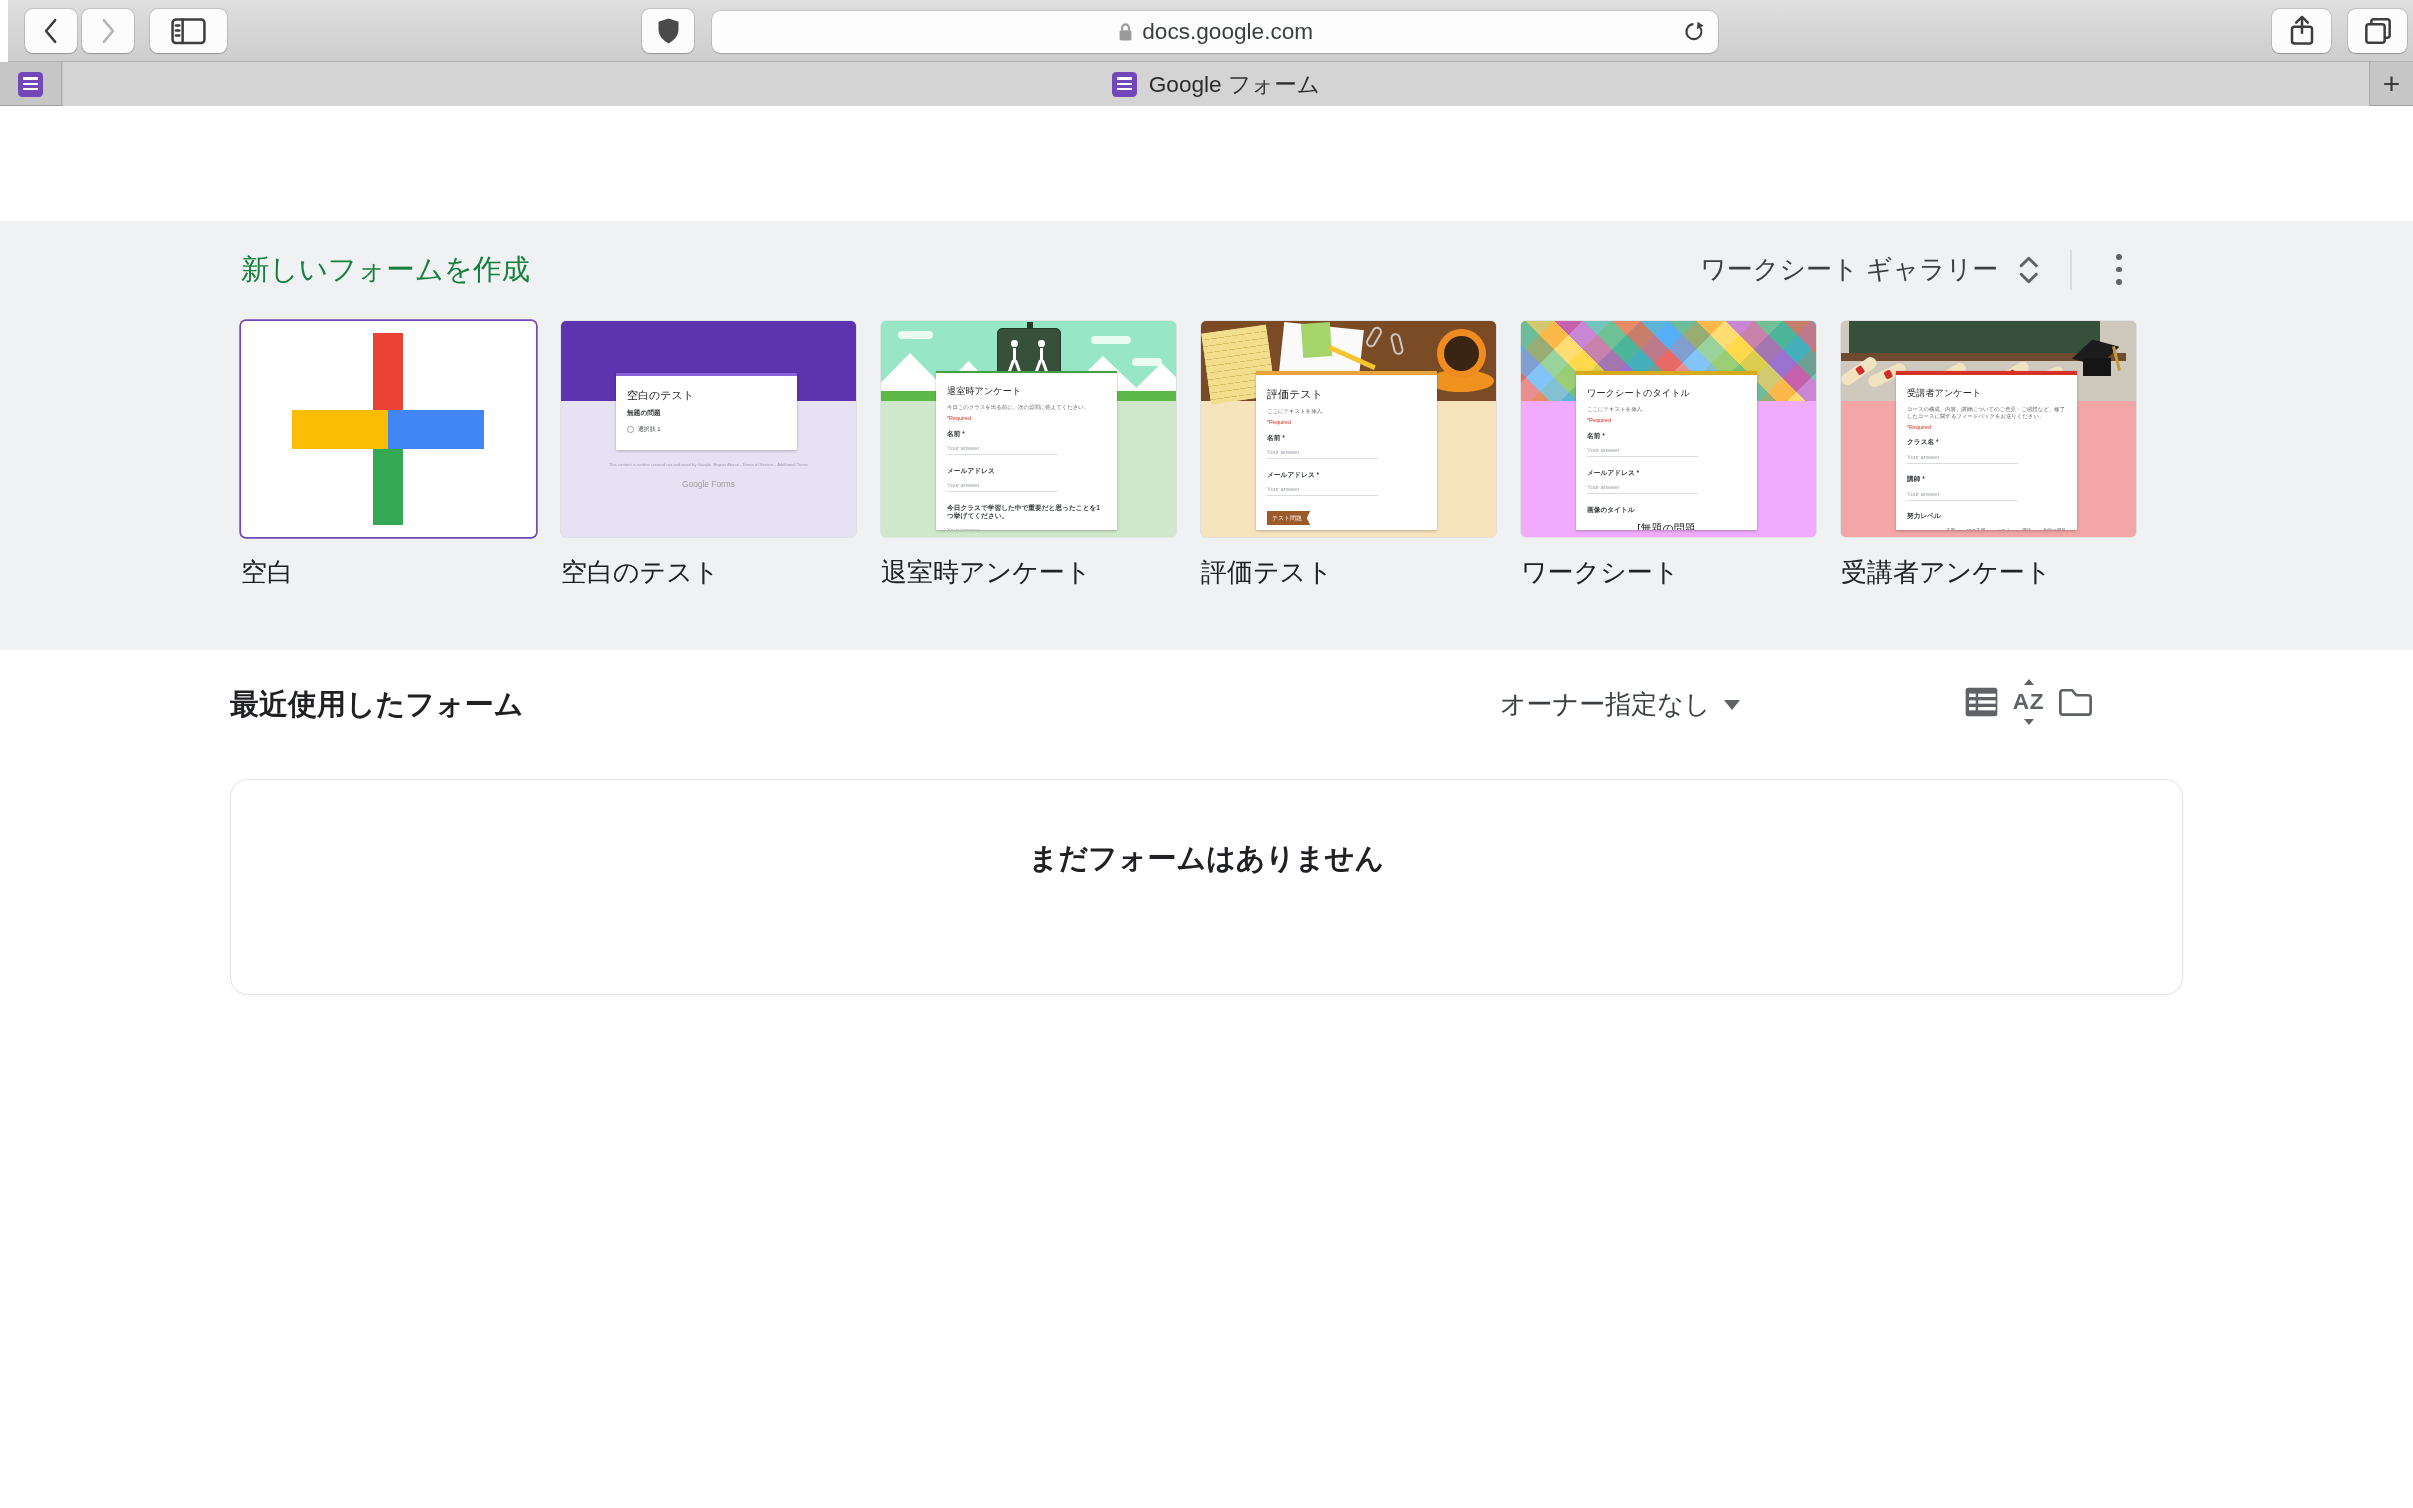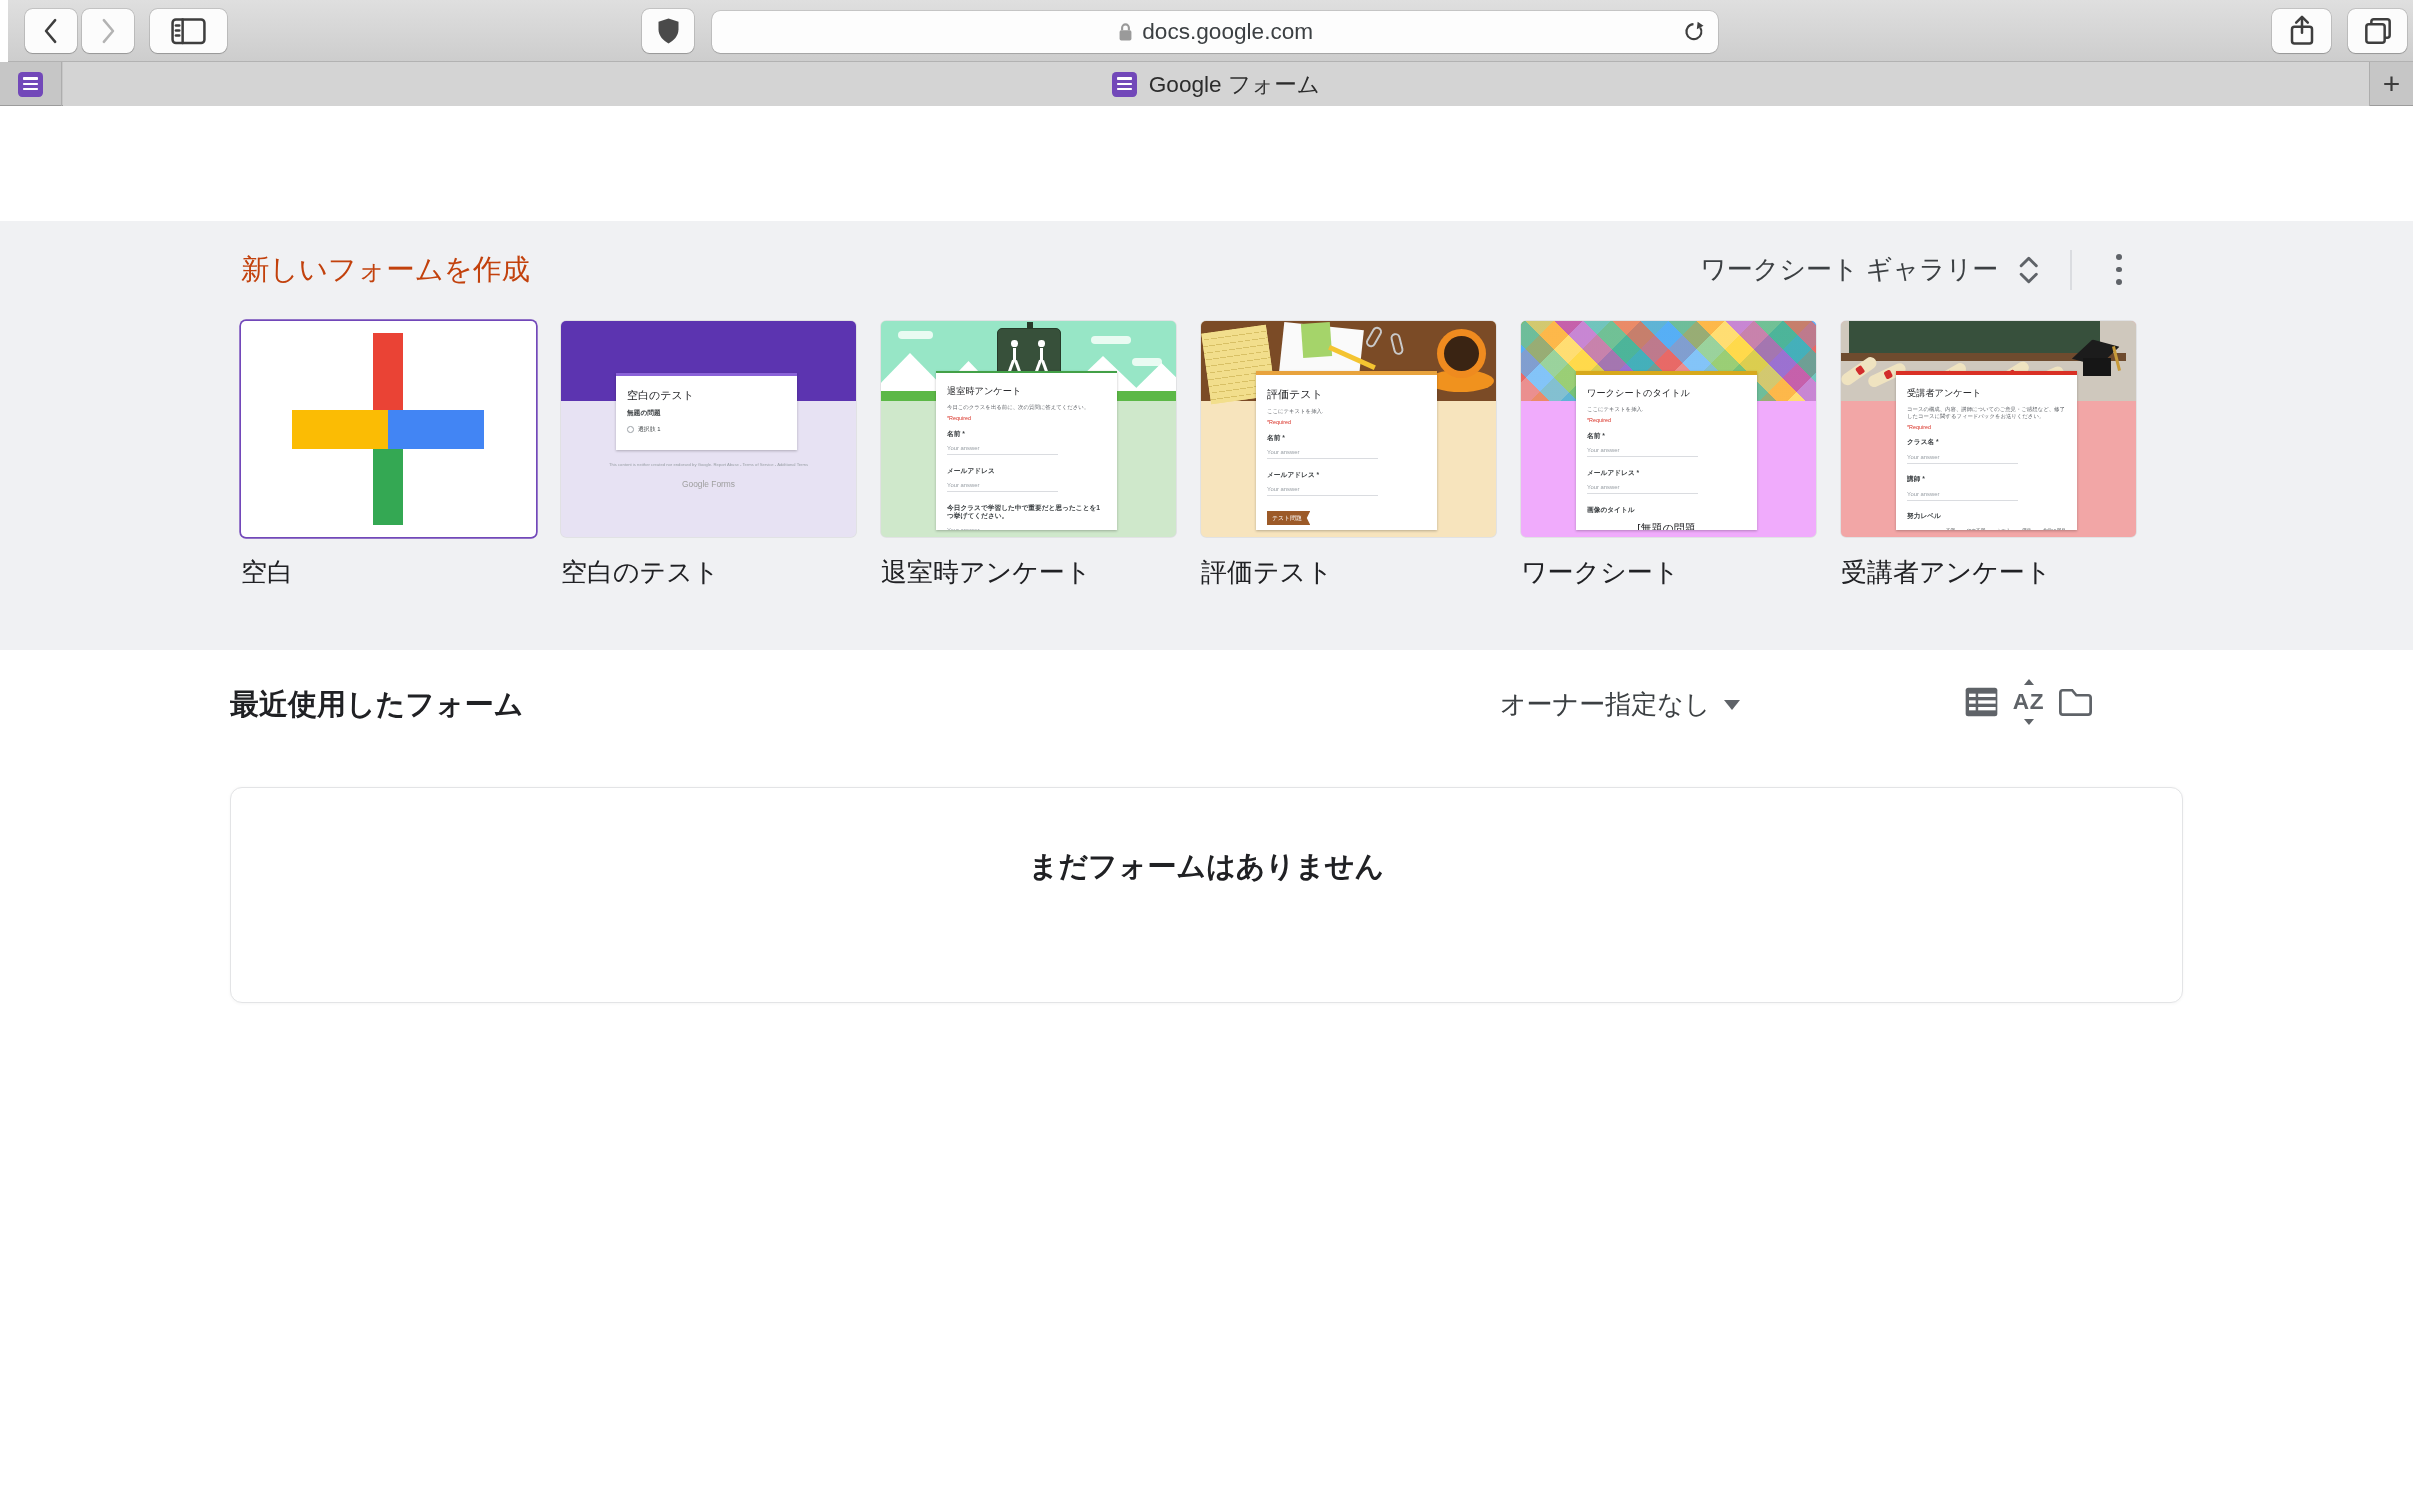--- a/index.html
+++ b/index.html
@@ -54,21 +54,21 @@
   #eccs-word{font-size:31px;font-weight:700;letter-spacing:0;line-height:32px;}
   #eccs-logo .sub{font-size:9.2px;color:#4a4a4a;line-height:11.7px;white-space:nowrap;}
   .l0{color:#2f7de1}.l1{color:#e8432d}.l2{color:#f59a23}.l3{color:#2e9e4f}
   .l4{color:#2f7de1}.l5{color:#f59a23}.l6{color:#2f7de1}.l7{color:#2e9e4f}
   #avatar{width:70px;height:70px;border-radius:50%;background:#bf2b5e;color:#fff;font-size:35px;
     display:flex;align-items:center;justify-content:center;}
 
   
   #tpl-section{position:absolute;left:0;top:221px;width:2413px;height:429px;background:#f0f1f3;}
   #tpl-header{position:absolute;left:241px;right:277px;top:28.5px;height:40px;display:flex;align-items:center;justify-content:space-between;}
-  #tpl-title{font-size:28.5px;color:#c2410c;font-weight:500;}
+  #tpl-title{font-size:28.5px;color:#15803d;font-weight:500;}
   #tpl-controls{display:flex;align-items:center;gap:18.4px;}
   #gallery-label{font-size:26px;color:#3c4043;}
   #tpl-divider{width:1.7px;height:40px;background:#dadce0;margin:0 11.7px;}
   .kebab{width:34px;height:40px;display:flex;flex-direction:column;align-items:center;justify-content:center;gap:6.7px;cursor:pointer;}
   .kebab i{width:5.9px;height:5.9px;border-radius:50%;background:#5f6368;}
   #tpl-row{position:absolute;left:241px;top:100px;display:flex;gap:25px;}
   .tpl-card{width:295px;}
   .tpl-img{position:relative;width:295px;height:216px;border-radius:5px;overflow:hidden;background:#fff;
     box-shadow:0 0 0 0.8px rgba(0,0,0,.08);cursor:pointer;}
   .tpl-label{margin-top:18.4px;font-size:26px;color:#202124;font-weight:500;}
@@ -162,22 +162,22 @@
   #owner-filter{position:absolute;left:1500px;top:37px;display:flex;align-items:center;gap:13.4px;cursor:pointer;}
   #owner-filter .txt{font-size:26px;color:#3c4043;}
   .caret-down{width:0;height:0;border-left:8.4px solid transparent;border-right:8.4px solid transparent;border-top:10px solid #5f6368;}
   #view-controls{position:absolute;left:1958px;top:28.5px;display:flex;}
   .icon-btn{width:47px;height:47px;display:flex;align-items:center;justify-content:center;cursor:pointer;}
   #az-icon{position:relative;font-size:22.6px;font-weight:700;color:#5f6368;letter-spacing:0.8px;}
   #az-icon .up{position:absolute;left:50%;top:-10px;transform:translateX(-50%);width:0;height:0;
     border-left:5px solid transparent;border-right:5px solid transparent;border-bottom:6.7px solid #5f6368;}
   #az-icon .dn{position:absolute;left:50%;bottom:-10px;transform:translateX(-50%);width:0;height:0;
     border-left:5px solid transparent;border-right:5px solid transparent;border-top:6.7px solid #5f6368;}
-  #empty-card{position:absolute;left:230px;top:137px;width:1953px;height:216px;background:#fff;border:1.7px solid #e3e4e6;
-    border-radius:12px;box-shadow:0 0.8px 3.4px rgba(0,0,0,.04);font-family:Liberation Serif, serif;}
+  #empty-card{position:absolute;left:230px;top:129px;width:1953px;height:216px;background:#fff;border:1.7px solid #e3e4e6;
+    border-radius:18px;box-shadow:0 0.8px 3.4px rgba(0,0,0,.04);font-family:Liberation Serif, serif;}
   #empty-title{position:absolute;left:0;top:59px;width:100%;text-align:center;font-size:29px;font-weight:700;color:#202124;}
   #empty-sub{position:absolute;left:0;top:119px;width:100%;text-align:center;font-size:26px;color:#84898e;}
 </style>
 </head>
 <body>
 
 <div id="screen">
 
   <div id="toolbar">
     <div class="tb-btn" style="left:17px;width:52px;">

